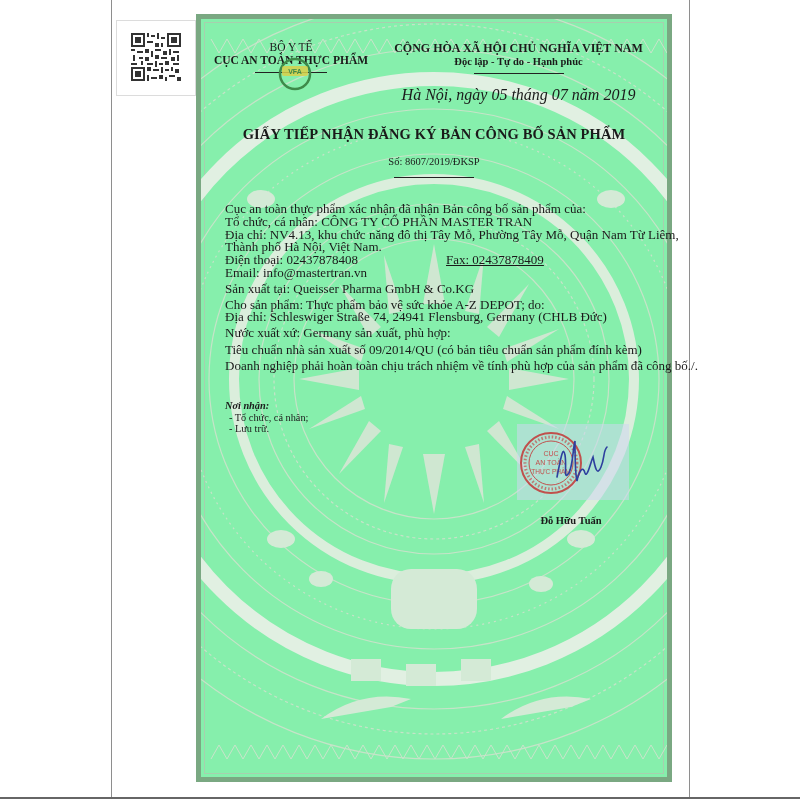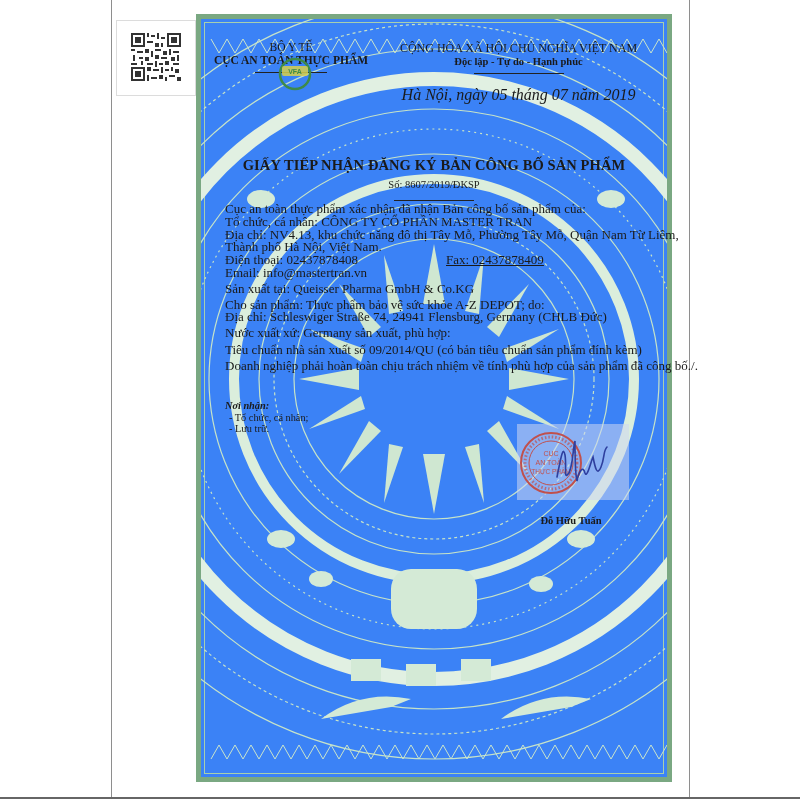--- a/index.html
+++ b/index.html
@@ -12,46 +12,46 @@
   .bottom-line { position: absolute; left: 0; top: 797px; width: 800px; height: 2px; background: #666; }
 
   .qr-box {
     position: absolute; left: 116px; top: 20px; width: 78px; height: 74px;
     border: 1px solid #dcdcdc; background: #fff;
   }
   .qr-code { position: absolute; left: 14px; top: 12px; width: 50px; height: 48px; }
 
   .certificate {
     position: absolute; left: 196px; top: 14px; width: 476px; height: 768px;
-    background: #3b82f6; border: 5px solid #7aa882; box-sizing: border-box;
+    background: #86efac; border: 5px solid #7aa882; box-sizing: border-box;
   }
   .certificate .inner-border {
     position: absolute; left: 3px; top: 3px; right: 3px; bottom: 3px;
     border: 1px solid #a7cfae;
   }
   .bg-art { position: absolute; left: 0; top: 0; width: 100%; height: 100%; }
 
   .content { position: absolute; left: 0; top: 0; width: 100%; height: 100%; color: #1a1a1a; }
 
   .hdr-left { position: absolute; left: 10px; top: 22px; width: 160px; text-align: center; font-size: 11.5px; line-height: 13px; }
   .hdr-left .line1 { font-weight: normal; }
   .hdr-left .line2 { font-weight: bold; }
   .hdr-left .rule { width: 72px; height: 1px; background: #222; margin: 5px auto 0; }
 
   .vfa-logo { position: absolute; left: 77px; top: 38px; width: 34px; height: 34px; }
 
   .hdr-right { position: absolute; left: 175px; top: 22px; width: 285px; text-align: center; }
-  .hdr-right .nation { font-size: 12px; font-weight: normal; line-height: 14px; }
+  .hdr-right .nation { font-size: 12px; font-weight: bold; line-height: 14px; }
   .hdr-right .motto { font-size: 10.5px; font-weight: bold; line-height: 13px; }
   .hdr-right .rule { width: 90px; height: 1px; background: #222; margin: 5px auto 0; }
   .hdr-right .date { font-size: 16px; font-style: italic; margin-top: 12px; }
 
   .title-block { position: absolute; left: 0; top: 107px; width: 100%; text-align: center; }
-  .title-block .title { font-size: 14.5px; font-weight: bold; letter-spacing: 0.1px; margin-top: 31px; }
-  .title-block .number { font-size: 10.5px; margin-top: 5px; }
+  .title-block .title { font-size: 14.5px; font-weight: bold; letter-spacing: 0.1px; }
+  .title-block .number { font-size: 10.5px; margin-top: 13px; }
   .title-block .rule { width: 80px; height: 1px; background: #222; margin: 10px auto 0; }
 
   .body-text { position: absolute; left: 24px; top: 184px; width: 440px; font-size: 13px; line-height: 12.8px; }
   .body-text p { margin: 0; white-space: nowrap; }
   .body-text .row { display: flex; }
   .body-text .row .col2 { position: absolute; left: 221px; text-decoration: underline; }
   .gap1 { margin-top: 3px !important; }
   .gap2 { margin-top: 4px !important; }
 
   .recipients { position: absolute; left: 24px; top: 381px; font-size: 10.3px; line-height: 11.5px; }

